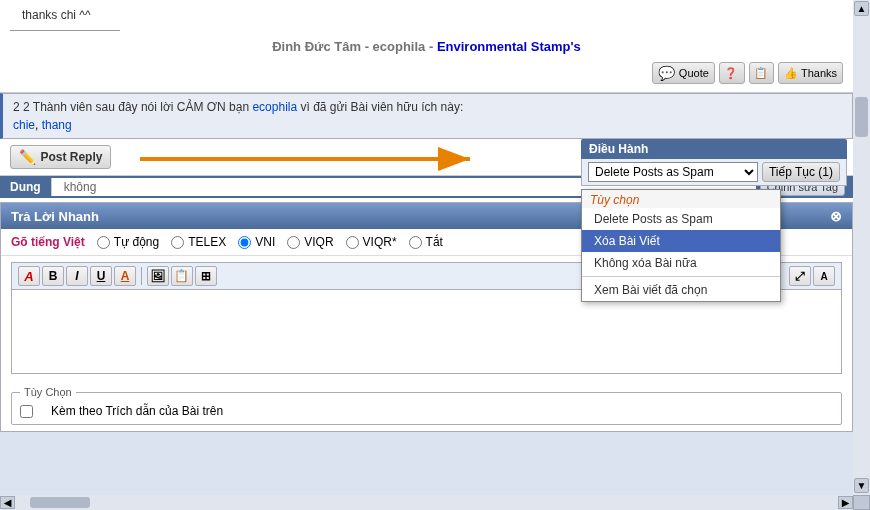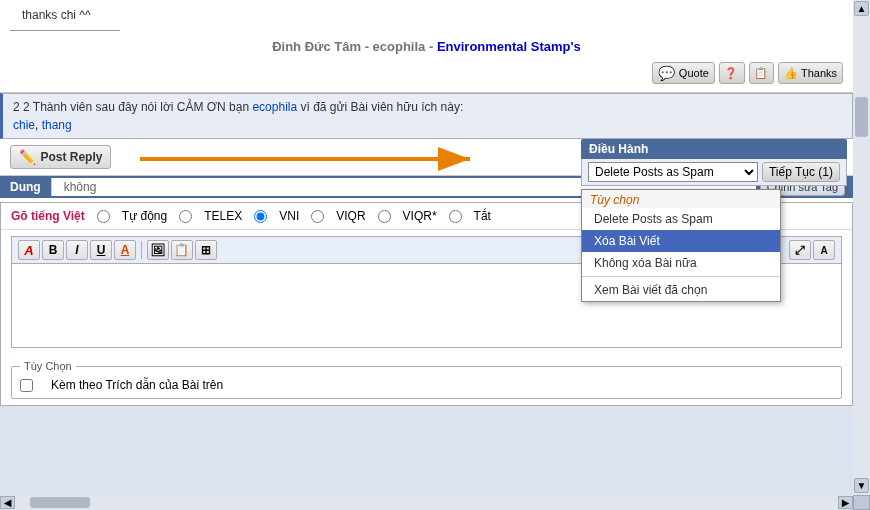--- a/index.html
+++ b/index.html
@@ -271,21 +271,21 @@
     }
 
     .go-tieng-viet-label {
       font-weight: bold;
       color: #be185d;
     }
 
     .radio-group {
       display: flex;
       align-items: center;
-      gap: 10px;
+      gap: 2px;
     }
 
     .radio-group input[type=radio] {
       margin-right: 2px;
     }
 
     .noi-dung-section {
       padding: 6px 10px;
     }
 
@@ -520,20 +520,24 @@
         <div class="tags-header">Dung</div>
         <div class="tags-content">
           <span class="khong-text">không</span>
         </div>
         <div class="tags-right">
           <button class="tags-edit-btn">Chỉnh sửa Tag</button>
         </div>
       </div>
 
       <div class="tra-loi-section">
+        <div class="tra-loi-header">
+          <span>Trả Lời Nhanh</span>
+          <span class="collapse-icon">⊗</span>
+        </div>
 
         <div class="go-tieng-viet-row">
           <span class="go-tieng-viet-label">Gõ tiếng Việt</span>
           <label class="radio-group">
             <input type="radio" name="input_method" style="">
             <span>Tự động</span>
           </label>
           <label class="radio-group">
             <input type="radio" name="input_method" style="">
             <span>TELEX</span>

